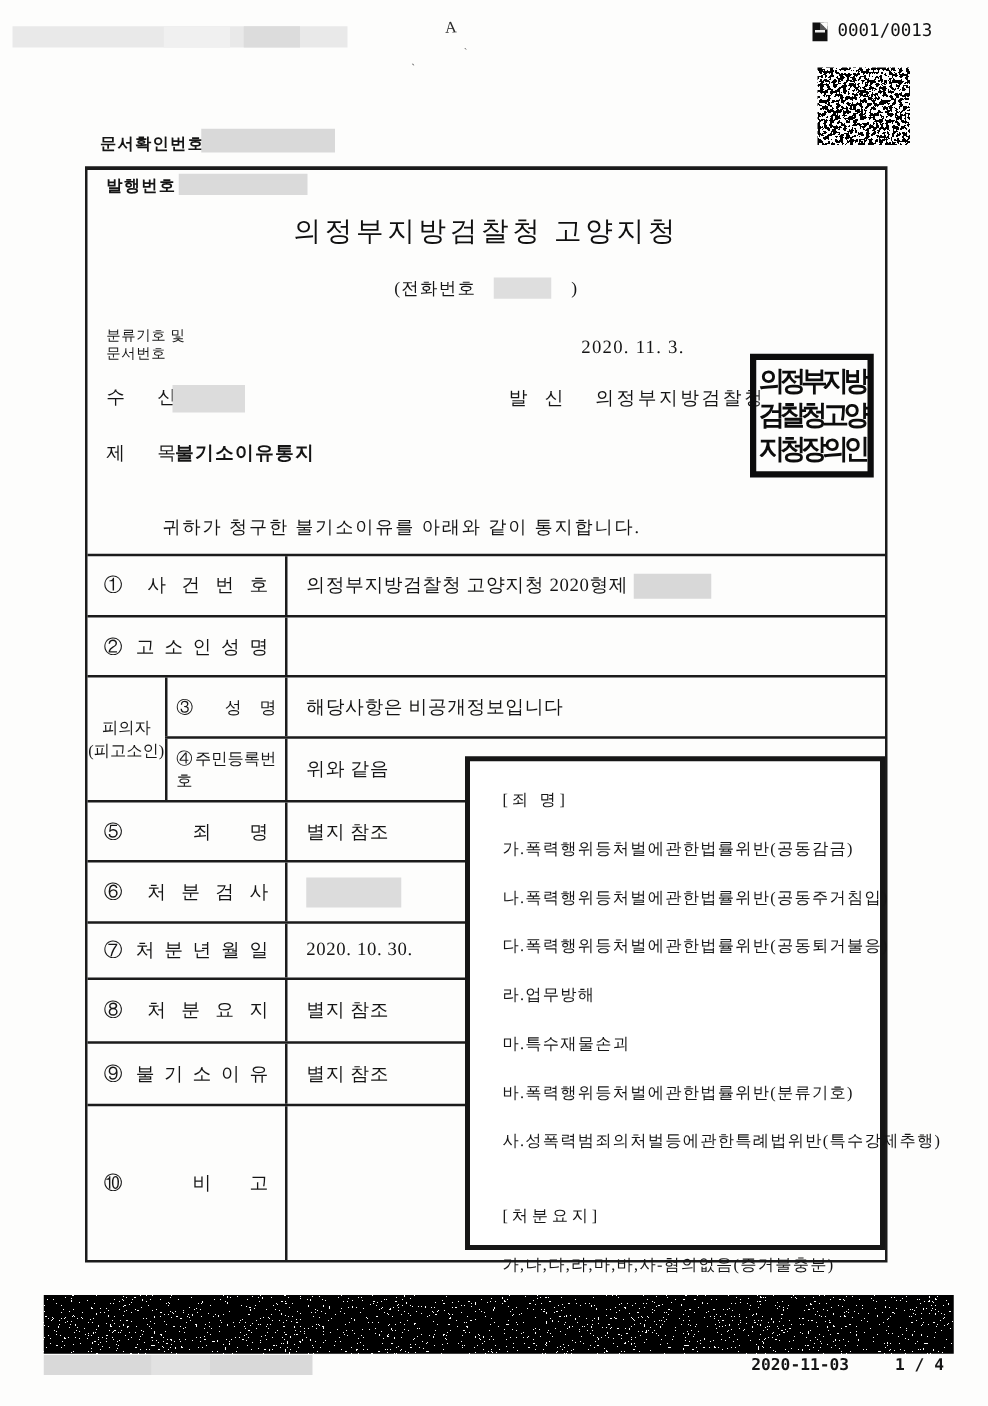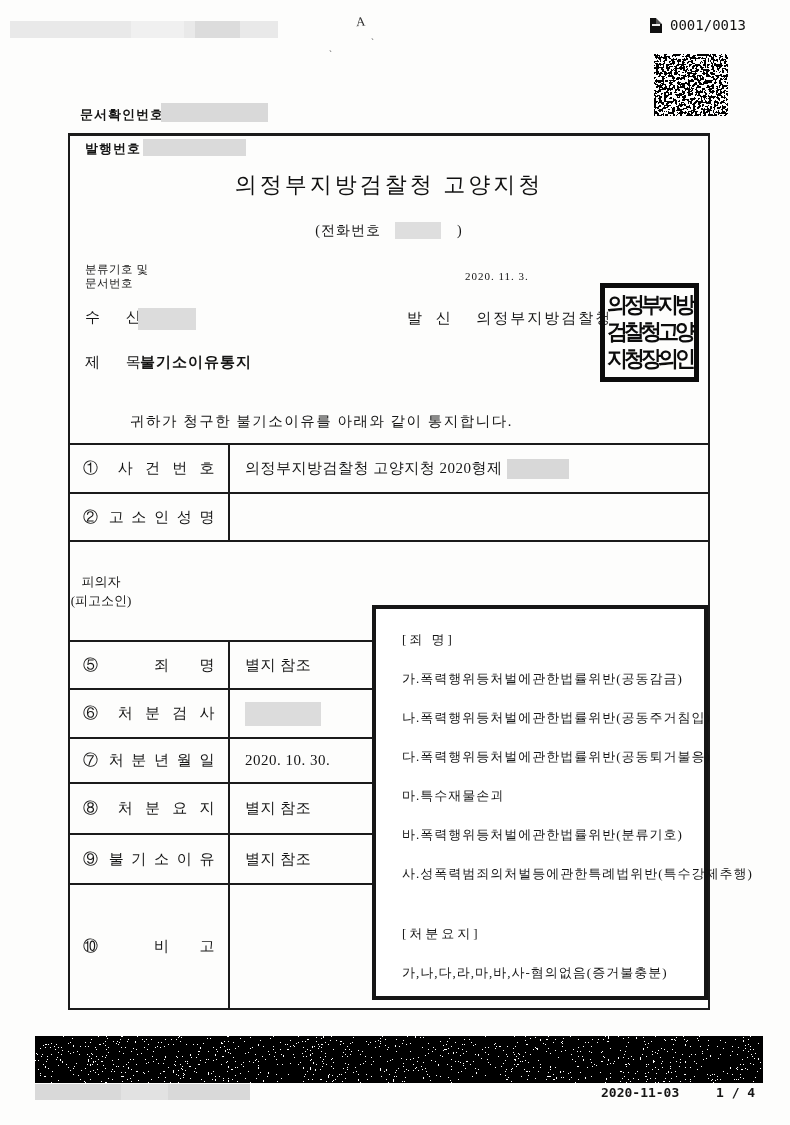--- a/index.html
+++ b/index.html
@@ -31,21 +31,21 @@
 
   
   .docbox{left:68px;top:133px;width:642px;height:877px;
     border:2px solid #1b1b1b;border-top-width:3px;box-sizing:border-box;background:transparent;}
   .issue-label{left:15px;top:4px;font-size:13px;font-weight:bold;letter-spacing:1px;}
   .issue-box{left:73px;top:3px;width:103px;height:17px;background:#dadada;}
   .doc-title{left:0;right:0;top:34px;text-align:center;font-size:22px;letter-spacing:3px;color:#101010;}
   .phone-line{left:0;right:0;top:86px;text-align:center;font-size:14px;letter-spacing:1px;}
   .phone-line .redact{width:46px;height:17px;vertical-align:-4px;margin:0 16px 0 14px;background:#dedede;}
   .class-lines{left:15px;top:126px;font-size:11.5px;line-height:1.25;letter-spacing:.5px;}
-  .date-line{left:395px;top:134px;font-size:11px;letter-spacing:1px;}
+  .date-line{left:395px;top:134px;font-size:15px;letter-spacing:1px;}
   .recv-line{left:15px;top:172px;font-size:15px;word-spacing:22px;}
   .recv-box{left:68px;top:172px;width:58px;height:22px;background:#dcdcdc;}
   .send-line{left:337px;top:173px;font-size:15px;letter-spacing:2px;word-spacing:6px;white-space:nowrap;}
   .subj-line{left:15px;top:217px;font-size:15px;word-spacing:22px;}
   .subj-value{left:70px;top:217px;font-size:15px;font-weight:bold;letter-spacing:1px;}
   .intro-line{left:60px;top:276px;font-size:14.5px;letter-spacing:1.5px;}
 
   
   .doc-table{position:absolute;left:0;right:0;top:307px;bottom:0;display:flex;flex-direction:column;}
   .trow{display:flex;box-sizing:border-box;border-top:2px solid #1b1b1b;}
@@ -169,20 +169,38 @@
       <div class="vcell">
           <span></span>
         </div>
     </div>
 
     <div class="trow grp" style="height:100px;">
       <div class="grp-label">
         <span>피의자</span>
         <span>(피고소인)</span>
       </div>
+      <div class="grp-col">
+        <div class="subrow" style="height:48px;">
+          <div class="slcell">
+              <span class="jt">③ 성 명</span>
+            </div>
+          <div class="vcell">
+              <span>해당사항은 비공개정보입니다</span>
+            </div>
+        </div>
+        <div class="subrow" style="height:52px;">
+          <div class="slcell">
+              <span class="jt" style="font-size:13px;">④주민등록번호</span>
+            </div>
+          <div class="vcell">
+              <span>위와 같음</span>
+            </div>
+        </div>
+      </div>
     </div>
 
     <div class="trow" style="height:48px;">
       <div class="lcell">
           <span class="jt">⑤ 죄 명</span>
         </div>
       <div class="vcell">
           <span>별지 참조</span>
         </div>
     </div>
@@ -240,20 +258,21 @@
   <span class="seal-line">검찰청고양</span>
   <span class="seal-line">지청장의인</span>
 </div>
 
 <div class="abs overlay">
   <div class="ov-head">[죄 명]</div>
   <div>
       <div class="ov-line">가.폭력행위등처벌에관한법률위반(공동감금)</div>
       <div class="ov-line">나.폭력행위등처벌에관한법률위반(공동주거침입)</div>
       <div class="ov-line">다.폭력행위등처벌에관한법률위반(공동퇴거불응)</div>
+      <div class="ov-line">라.업무방해</div>
       <div class="ov-line">마.특수재물손괴</div>
       <div class="ov-line">바.폭력행위등처벌에관한법률위반(분류기호)</div>
       <div class="ov-line">사.성폭력범죄의처벌등에관한특례법위반(특수강제추행)</div>
     </div>
   <div class="ov-head second">[처분요지]</div>
   <div class="ov-line">가,나,다,라,마,바,사-혐의없음(증거불충분)</div>
 </div>
 
 <svg class="abs barcode-strip" width="728" height="47" xmlns="http://www.w3.org/2000/svg">
   <defs>

